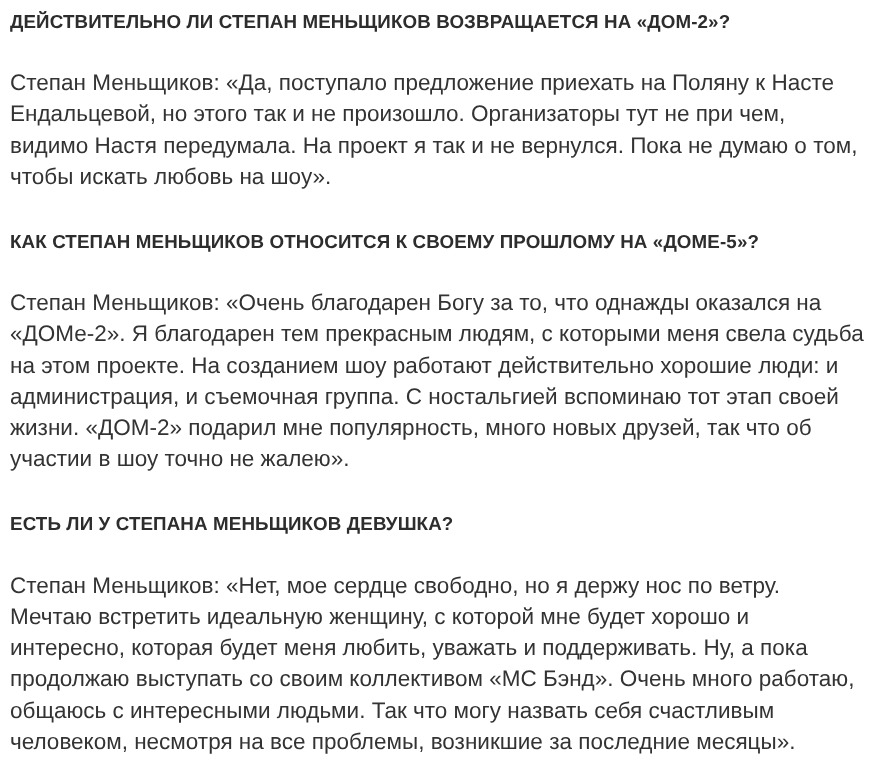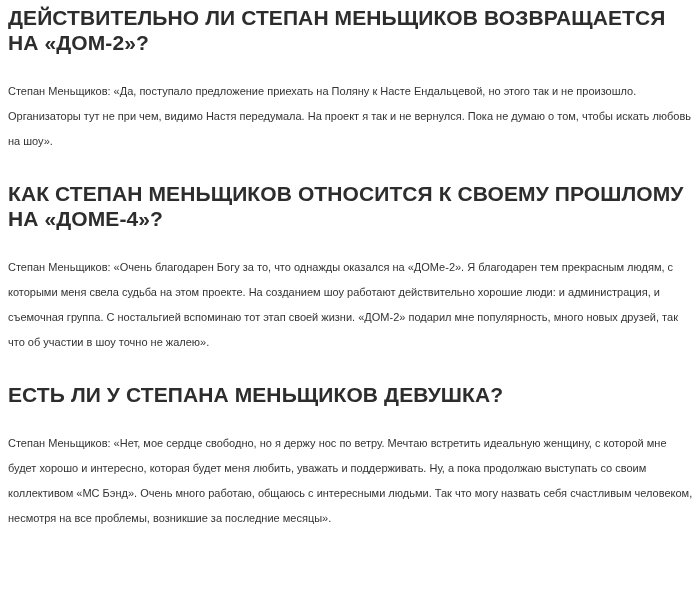--- a/index.html
+++ b/index.html
@@ -11,48 +11,48 @@
     width: 699px;
     height: 609px;
     overflow: hidden;
     font-family: "Liberation Sans", sans-serif;
     -webkit-font-smoothing: antialiased;
   }
   .article {
     padding: 5px 6px 0 8px;
   }
   .q-heading {
-    font-size: 21px;
+    font-size: 15px;
     font-weight: 700;
     color: #2d2d2d;
     line-height: 25px;
     letter-spacing: 0.1px;
     margin: 0 0 24px 0;
     text-transform: none;
   }
   .a-paragraph {
-    font-size: 11px;
+    font-size: 18px;
     font-weight: 400;
     color: #333333;
     line-height: 25px;
     margin: 0 0 27px 0;
   }
 </style>
 </head>
 <body>
 
 <div class="article">
 
   <section>
     <h2 class="q-heading">ДЕЙСТВИТЕЛЬНО ЛИ СТЕПАН МЕНЬЩИКОВ ВОЗВРАЩАЕТСЯ НА «ДОМ-2»?</h2>
     <p class="a-paragraph">Степан Меньщиков: «Да, поступало предложение приехать на Поляну к Насте Ендальцевой, но этого так и не произошло. Организаторы тут не при чем, видимо Настя передумала. На проект я так и не вернулся. Пока не думаю о том, чтобы искать любовь на шоу».</p>
   </section>
 
   <section>
-    <h2 class="q-heading">КАК СТЕПАН МЕНЬЩИКОВ ОТНОСИТСЯ К СВОЕМУ ПРОШЛОМУ НА «ДОМЕ-4»?</h2>
+    <h2 class="q-heading">КАК СТЕПАН МЕНЬЩИКОВ ОТНОСИТСЯ К СВОЕМУ ПРОШЛОМУ НА «ДОМЕ-5»?</h2>
     <p class="a-paragraph">Степан Меньщиков: «Очень благодарен Богу за то, что однажды оказался на «ДОМе-2». Я благодарен тем прекрасным людям, с которыми меня свела судьба на этом проекте. На созданием шоу работают действительно хорошие люди: и администрация, и съемочная группа. С ностальгией вспоминаю тот этап своей жизни. «ДОМ-2» подарил мне популярность, много новых друзей, так что об участии в шоу точно не жалею».</p>
   </section>
 
   <section>
     <h2 class="q-heading">ЕСТЬ ЛИ У СТЕПАНА МЕНЬЩИКОВ ДЕВУШКА?</h2>
     <p class="a-paragraph">Степан Меньщиков: «Нет, мое сердце свободно, но я держу нос по ветру. Мечтаю встретить идеальную женщину, с которой мне будет хорошо и интересно, которая будет меня любить, уважать и поддерживать. Ну, а пока продолжаю выступать со своим коллективом «МС Бэнд». Очень много работаю, общаюсь с интересными людьми. Так что могу назвать себя счастливым человеком, несмотря на все проблемы, возникшие за последние месяцы».</p>
   </section>
 
 </div>
 

